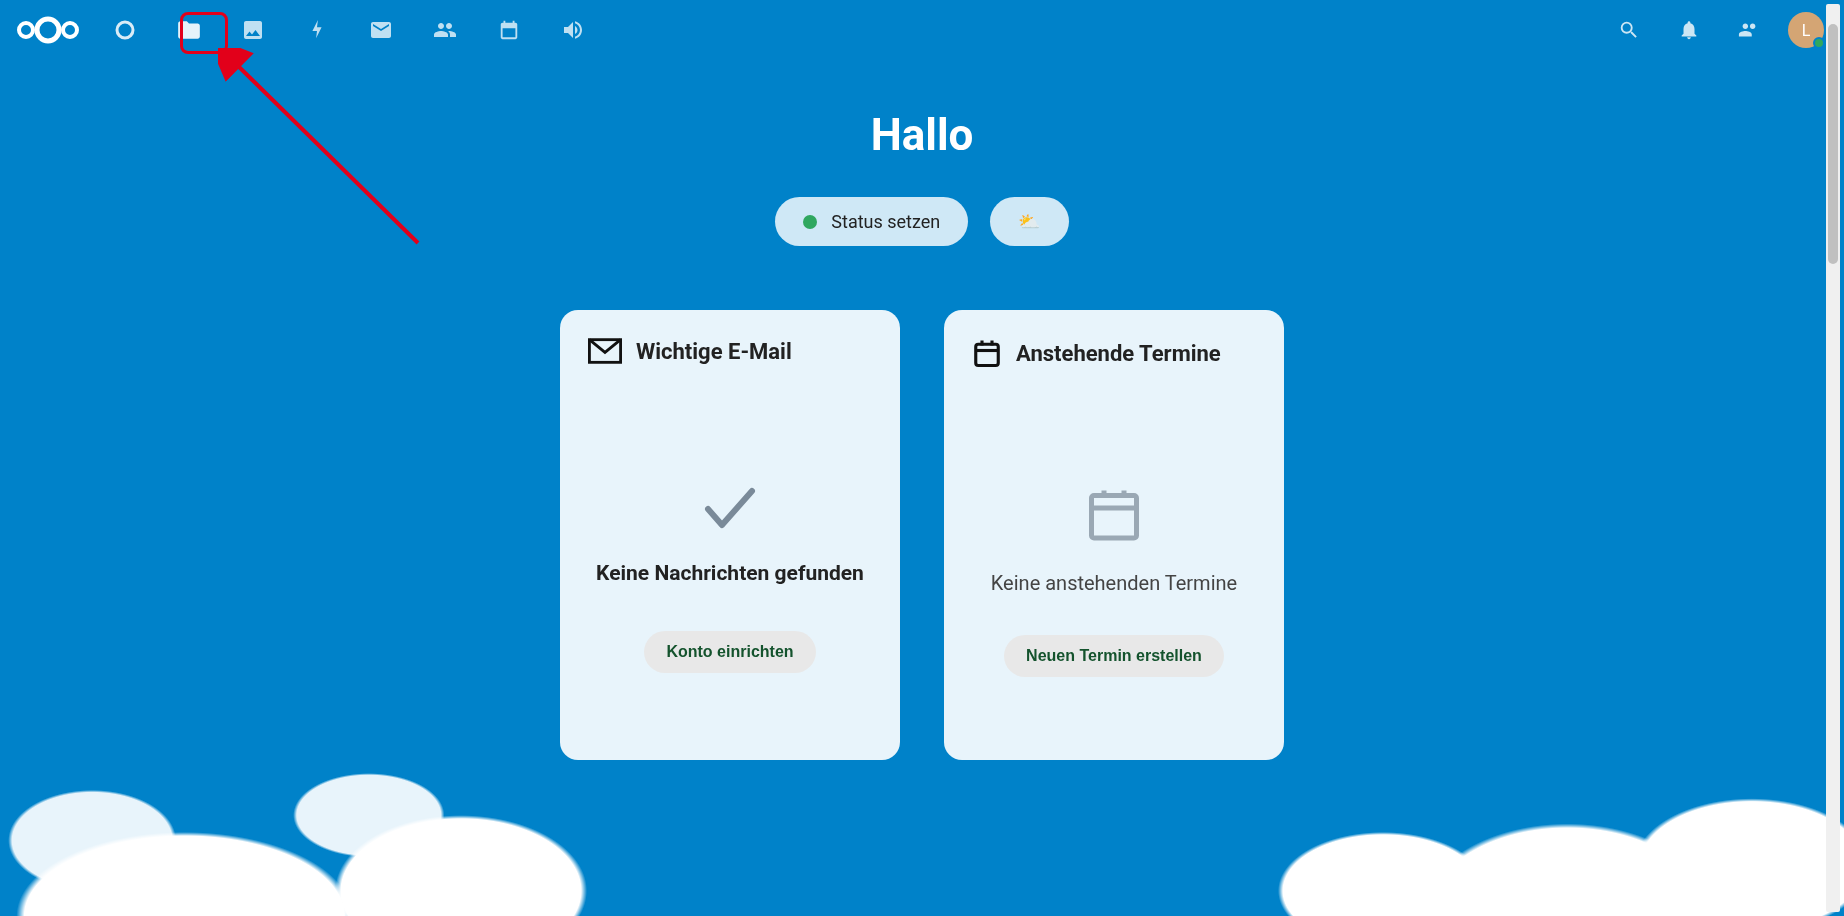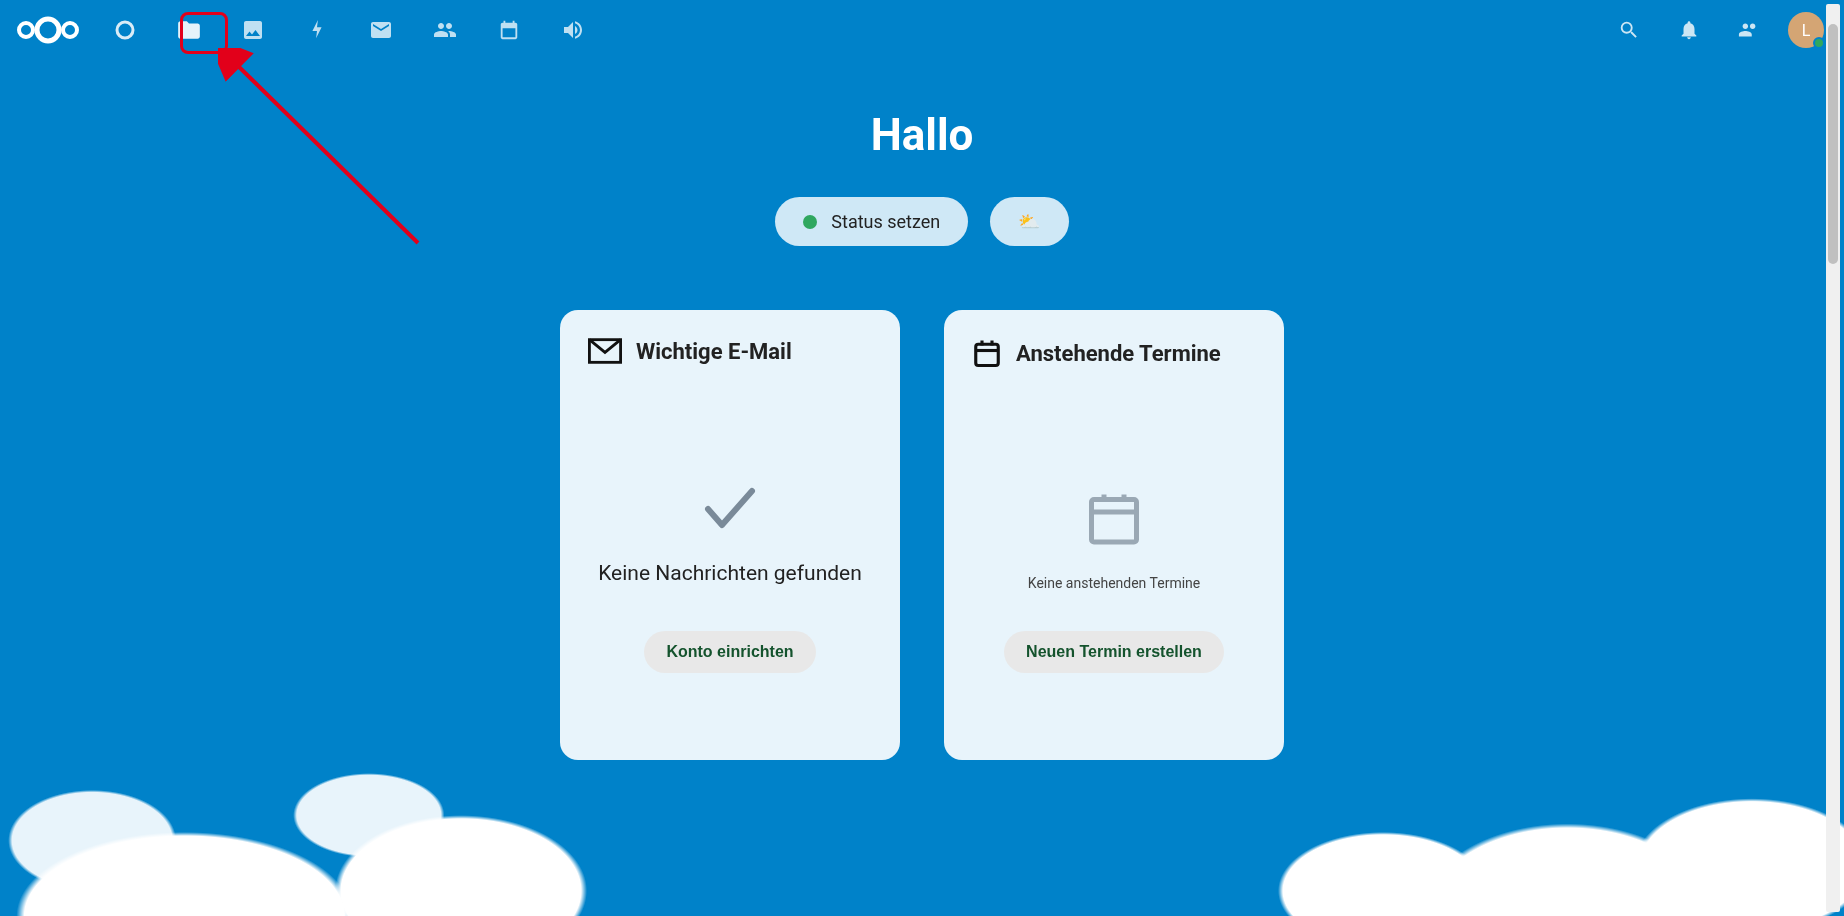--- a/index.html
+++ b/index.html
@@ -143,27 +143,27 @@
     .widget-body {
       flex: 1;
       display: flex;
       flex-direction: column;
       align-items: center;
       justify-content: center;
     }
     .widget-icon { margin-bottom: 28px; }
     .widget-message-bold {
       font-size: 21px;
-      font-weight: 400;
+      font-weight: 700;
       color: #222;
       text-align: center;
       margin-bottom: 46px;
     }
     .widget-message {
-      font-size: 14px;
+      font-size: 20px;
       color: #444;
       text-align: center;
       margin-bottom: 40px;
     }
     .widget-button {
       background: #e8e8e8;
       border: none;
       border-radius: 999px;
       padding: 12px 22px;
       font-size: 16px;

